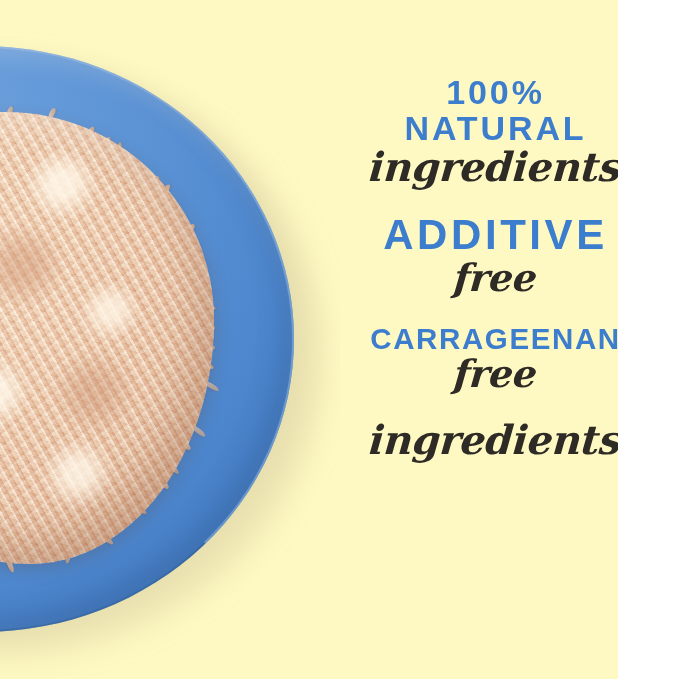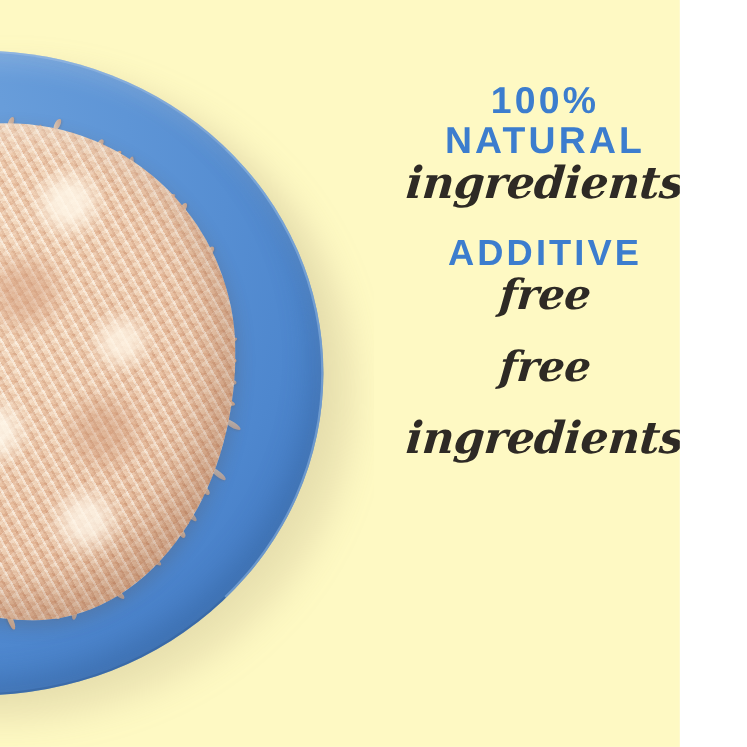--- a/index.html
+++ b/index.html
@@ -160,21 +160,21 @@
     color: #3C7DCE;
     font-family: "Liberation Sans", sans-serif;
     font-weight: 700;
     letter-spacing: 0.085em;
     text-transform: uppercase;
     line-height: 1.06;
     margin: 0;
     white-space: pre-line;
   }
   .claim-head.size-lg   { font-size: 34px; }
-  .claim-head.size-md   { font-size: 33px; }
+  .claim-head.size-md   { font-size: 42px; }
   .claim-head.size-sm   { font-size: 29.5px; letter-spacing: 0.055em; }
 
   .claim-script {
     color: #2E2A25;
     font-family: "DejaVu Serif", serif;
     font-style: italic;
     font-weight: 700;
     line-height: 1.0;
     margin: 1px 0 0 0;
     letter-spacing: -0.012em;
@@ -283,20 +283,21 @@
 NATURAL</div>
       <div class="claim-script sc-lg">ingredients</div>
     </div>
 
     <div class="claim-block">
       <div class="claim-head size-md">ADDITIVE</div>
       <div class="claim-script sc-md">free</div>
     </div>
 
     <div class="claim-block">
+      <div class="claim-head size-sm">CARRAGEENAN</div>
       <div class="claim-script sc-md">free</div>
     </div>
 
     <div class="claim-block">
       <div class="claim-script sc-lg">ingredients</div>
     </div>
 
   </div>
 </div>
 

